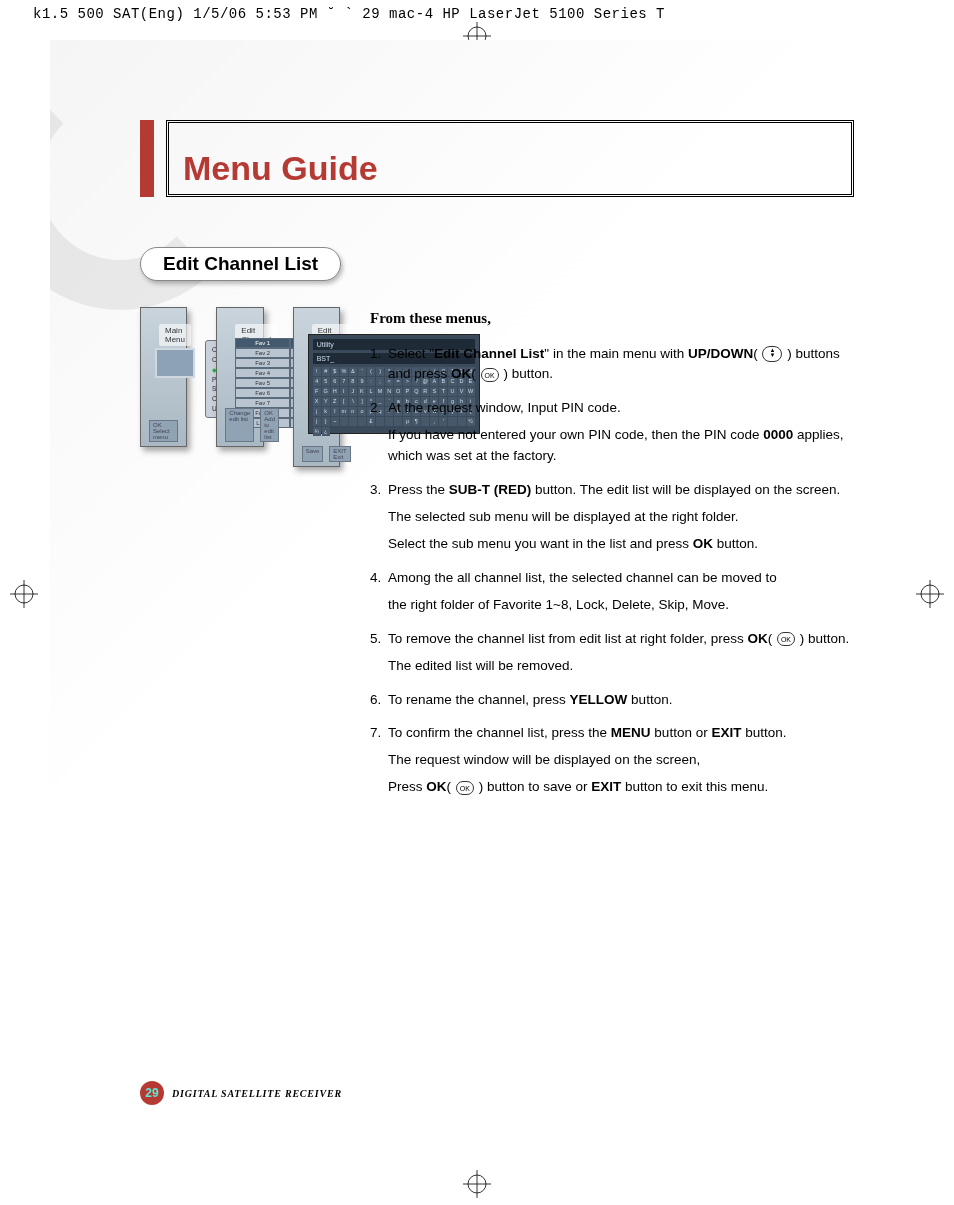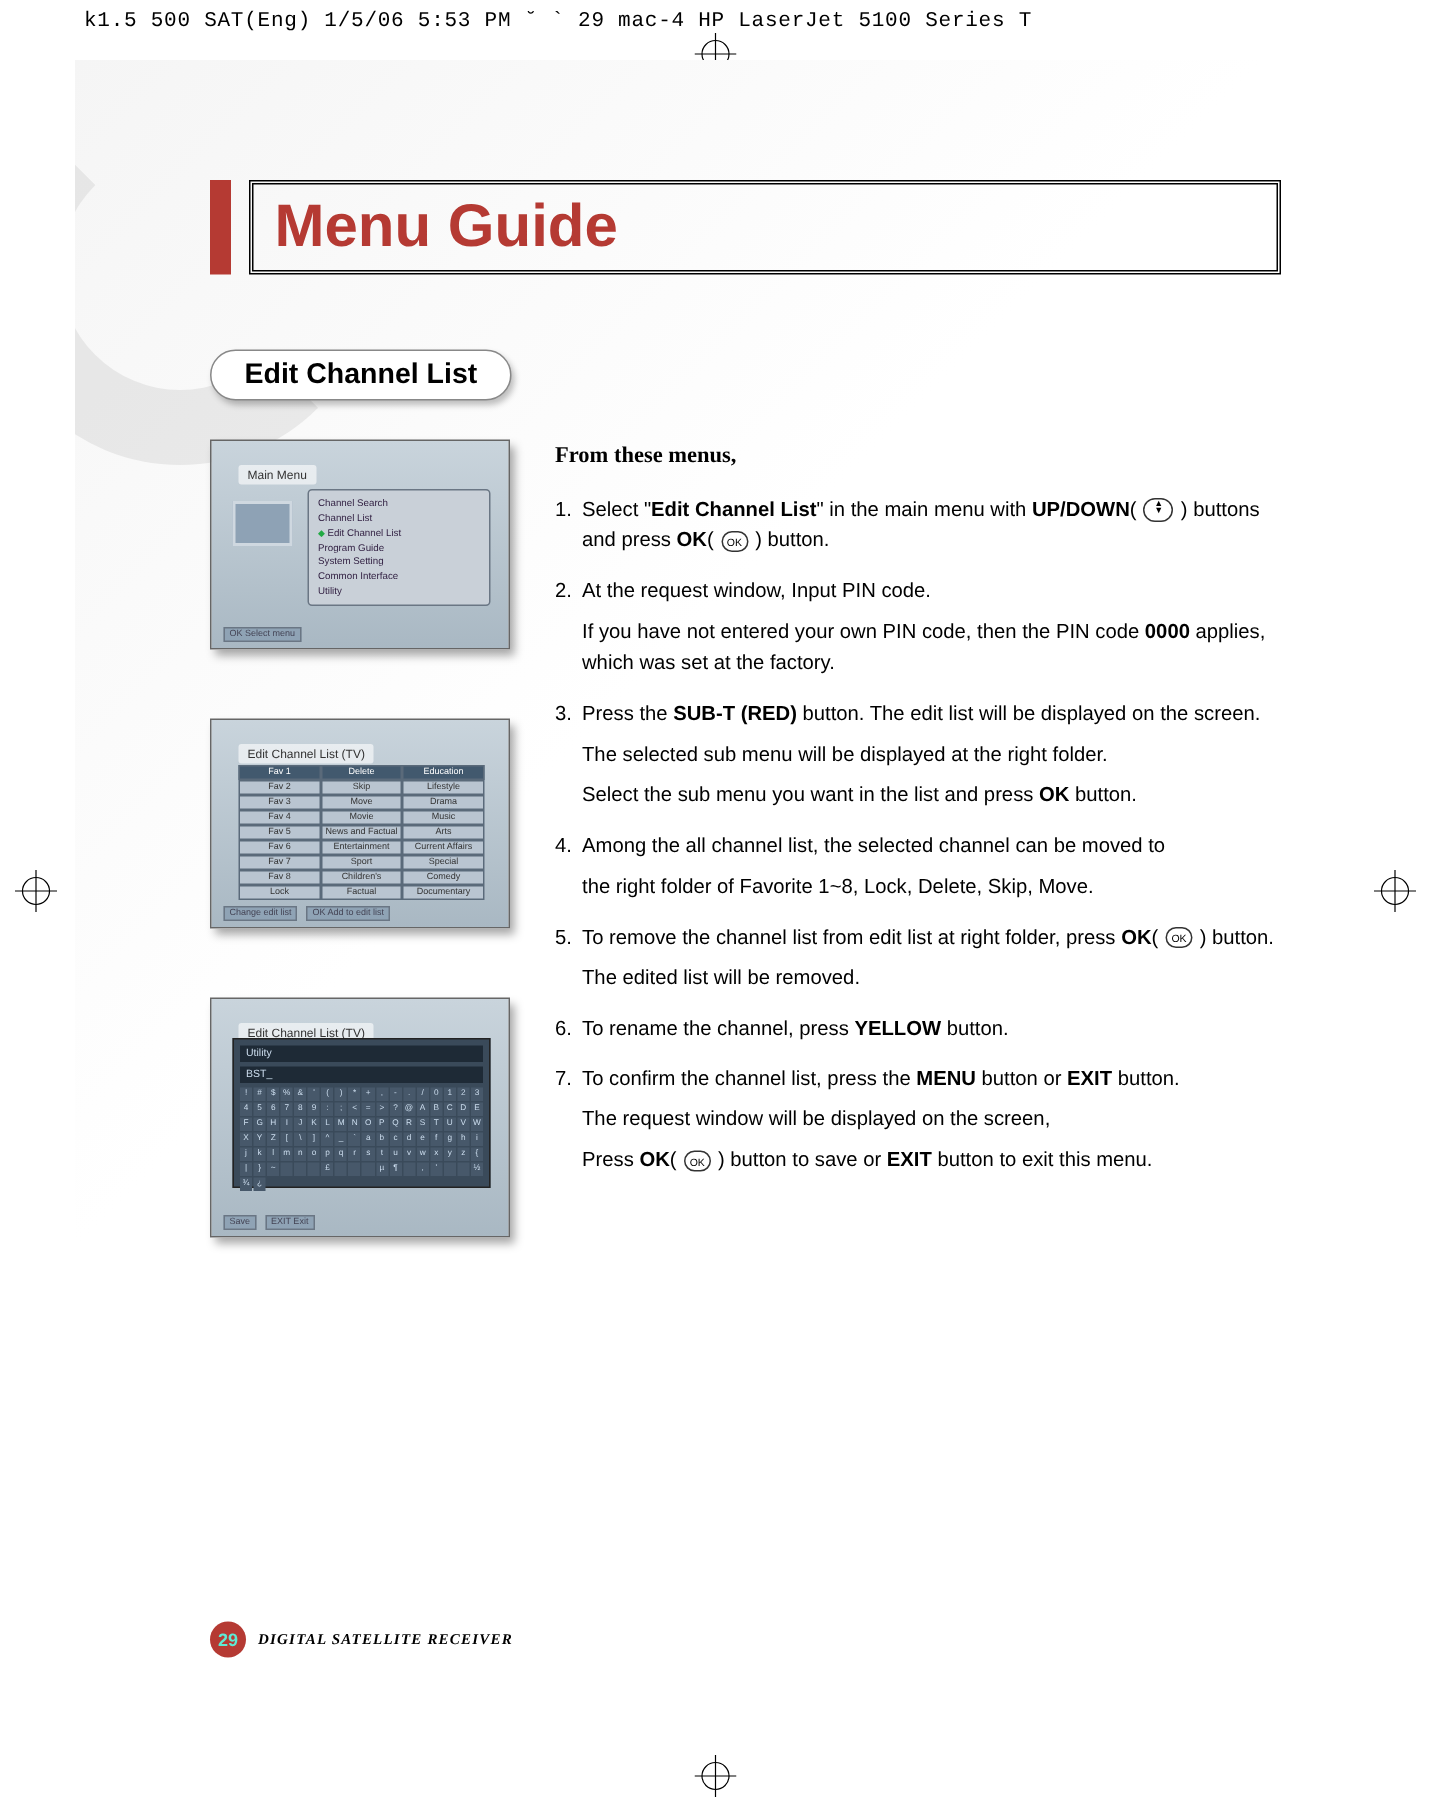--- a/index.html
+++ b/index.html
@@ -7,21 +7,21 @@
     font-family: Arial, Helvetica, sans-serif;
     background: #fff;
     width: 954px;
     height: 1205px;
     position: relative;
     color: #000;
   }
   .print-header {
     font-family: "Courier New", monospace;
     font-size: 14px;
-    padding: 6px 56px;
+    padding: 6px 33px;
     letter-spacing: 0.5px;
   }
   .reg-mark-top {
     position: absolute;
     left: 50%;
     top: 22px;
     transform: translateX(-50%);
   }
   .reg-mark-left, .reg-mark-right {
     position: absolute;
@@ -66,45 +66,46 @@
     margin-right: 12px;
   }
   .title-box {
     flex: 1;
     border: 3px double #000;
     padding: 6px 14px;
   }
   .title-box h1 {
     font-family: Arial, sans-serif;
     font-weight: 900;
-    font-size: 40px;
+    font-size: 34px;
     color: #b53a33;
     letter-spacing: 0px;
+    margin-top: 20px;
   }
   .section-pill-wrap { margin-bottom: 26px; }
   .section-pill {
     display: inline-block;
     border: 1px solid #888;
     border-radius: 18px;
     padding: 5px 22px;
     font-weight: bold;
     font-size: 19px;
     background: #fff;
     box-shadow: 2px 3px 4px rgba(0,0,0,0.25);
   }
   .two-col {
     display: flex;
     gap: 30px;
   }
   .left-col {
     width: 200px;
     flex-shrink: 0;
     display: flex;
-    flex-direction: column;
-    gap: 46px;
+    flex-direction: row;
+    gap: 29px;
   }
   .screenshot {
     width: 200px;
     background: linear-gradient(#c9d4dc,#a9b8c3);
     border: 1px solid #666;
     box-shadow: 3px 4px 6px rgba(0,0,0,0.35);
     position: relative;
     font-size: 7px;
     color: #333;
   }

